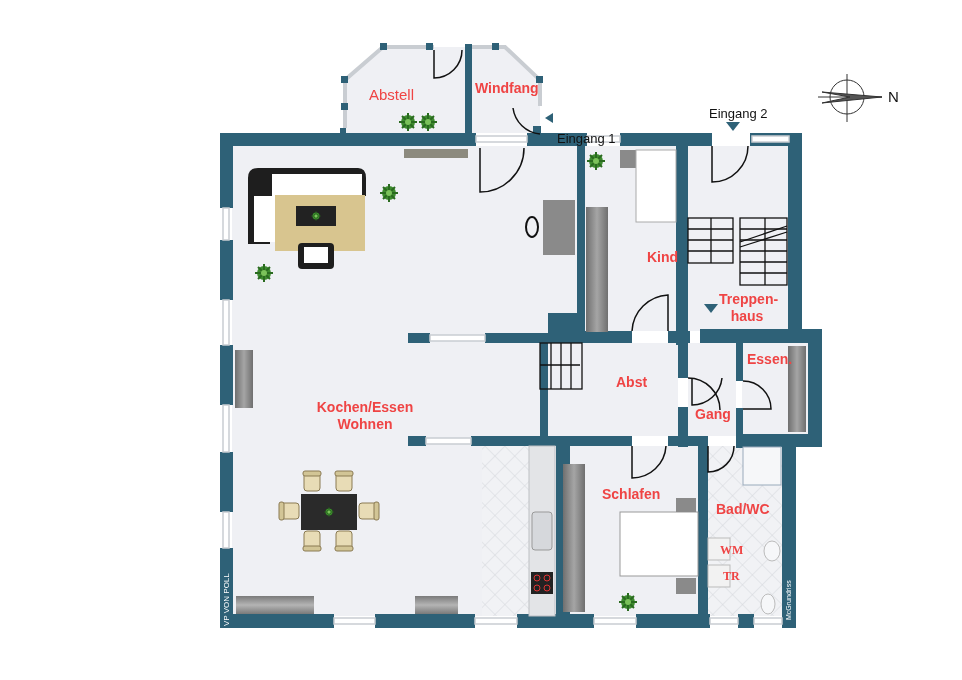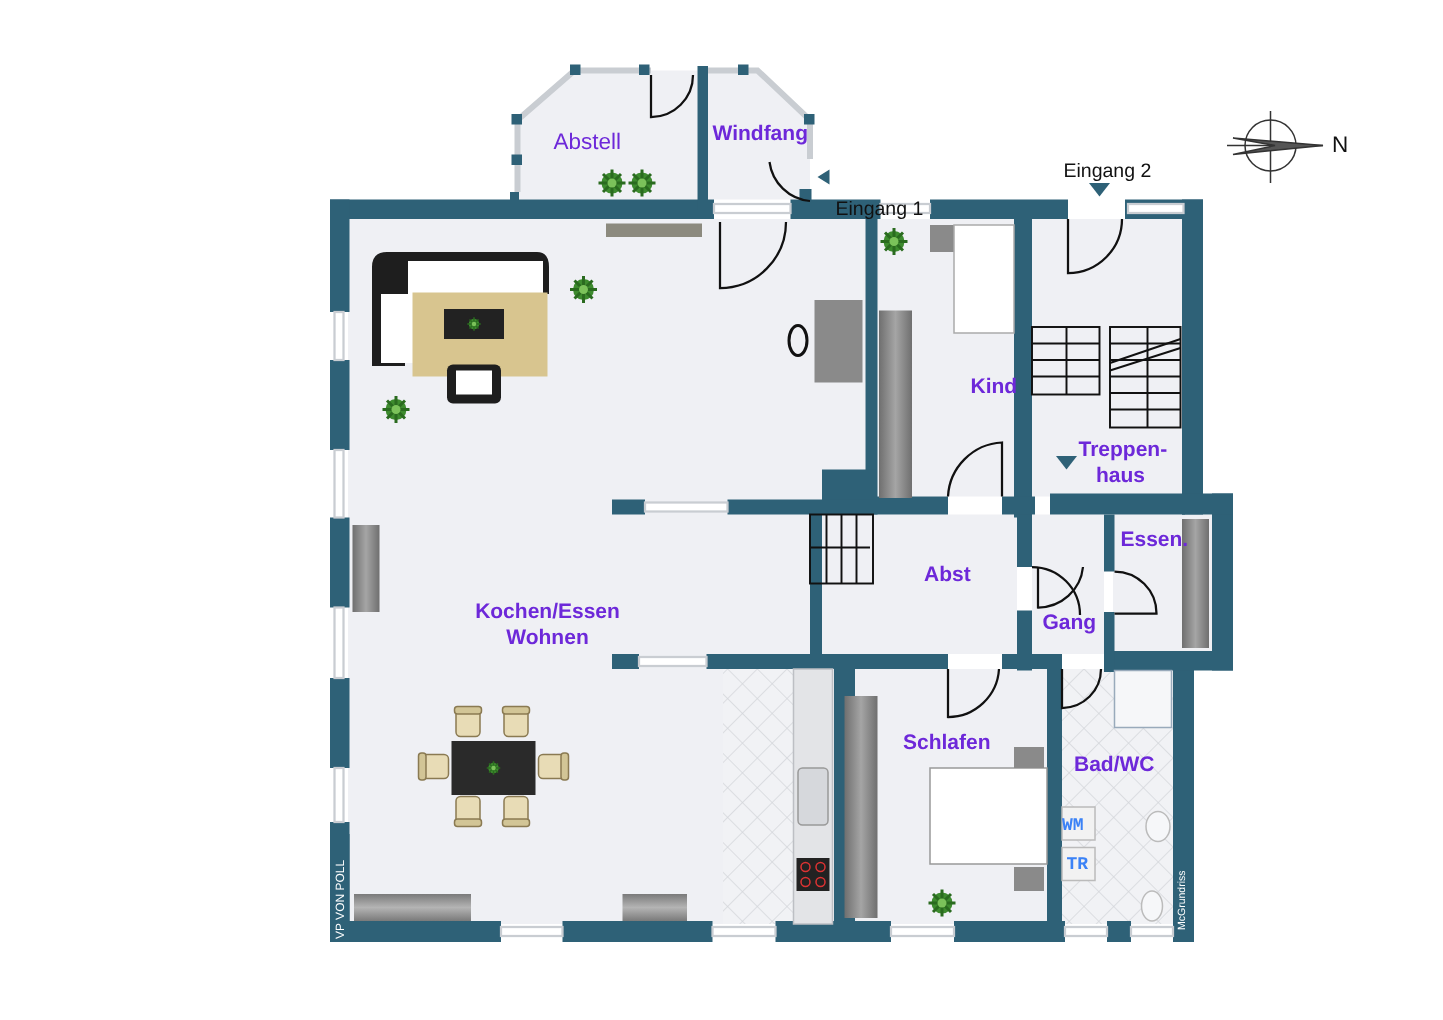--- a/index.html
+++ b/index.html
@@ -1,21 +1,21 @@
 <!DOCTYPE html>
 <html><head>
 <meta charset="utf-8">
 <style>
   html,body{margin:0;padding:0;background:#ffffff;}
   body{width:962px;height:680px;position:relative;overflow:hidden;font-family:"Liberation Sans",sans-serif;}
   #plan{position:absolute;left:0;top:0;width:962px;height:680px;}
-  .lbl{position:absolute;font-family:"Liberation Sans",sans-serif;font-weight:bold;color:#6d28d9;font-size:14px;text-align:center;line-height:17px;white-space:nowrap;}
+  .lbl{position:absolute;font-family:"Liberation Sans",sans-serif;font-weight:bold;color:#ef4444;font-size:14px;text-align:center;line-height:17px;white-space:nowrap;}
   .lbl-n{font-weight:normal;}
   .tag{position:absolute;font-family:"Liberation Sans",sans-serif;font-size:13px;color:#111;white-space:nowrap;}
-  .small{position:absolute;font-family:Liberation Mono, monospace;font-weight:bold;font-size:12px;color:#3b82f6;}
+  .small{position:absolute;font-family:Liberation Serif, serif;font-weight:bold;font-size:12px;color:#ef4444;margin-left:12px;}
   .vert{position:absolute;font-family:"Liberation Sans",sans-serif;color:#fff;font-size:8px;transform:rotate(-90deg);transform-origin:left top;white-space:nowrap;}
 </style>
 </head>
 <body>
 
 <svg id="plan" viewBox="0 0 962 680" xmlns="http://www.w3.org/2000/svg">
   <defs>
     <pattern id="tiles" width="14" height="14" patternUnits="userSpaceOnUse" patternTransform="rotate(45)">
       <rect width="14" height="14" fill="#f1f2f5"></rect>
       <path d="M0 0H14M0 0V14" stroke="#d4d6db" stroke-width="1"></path>

